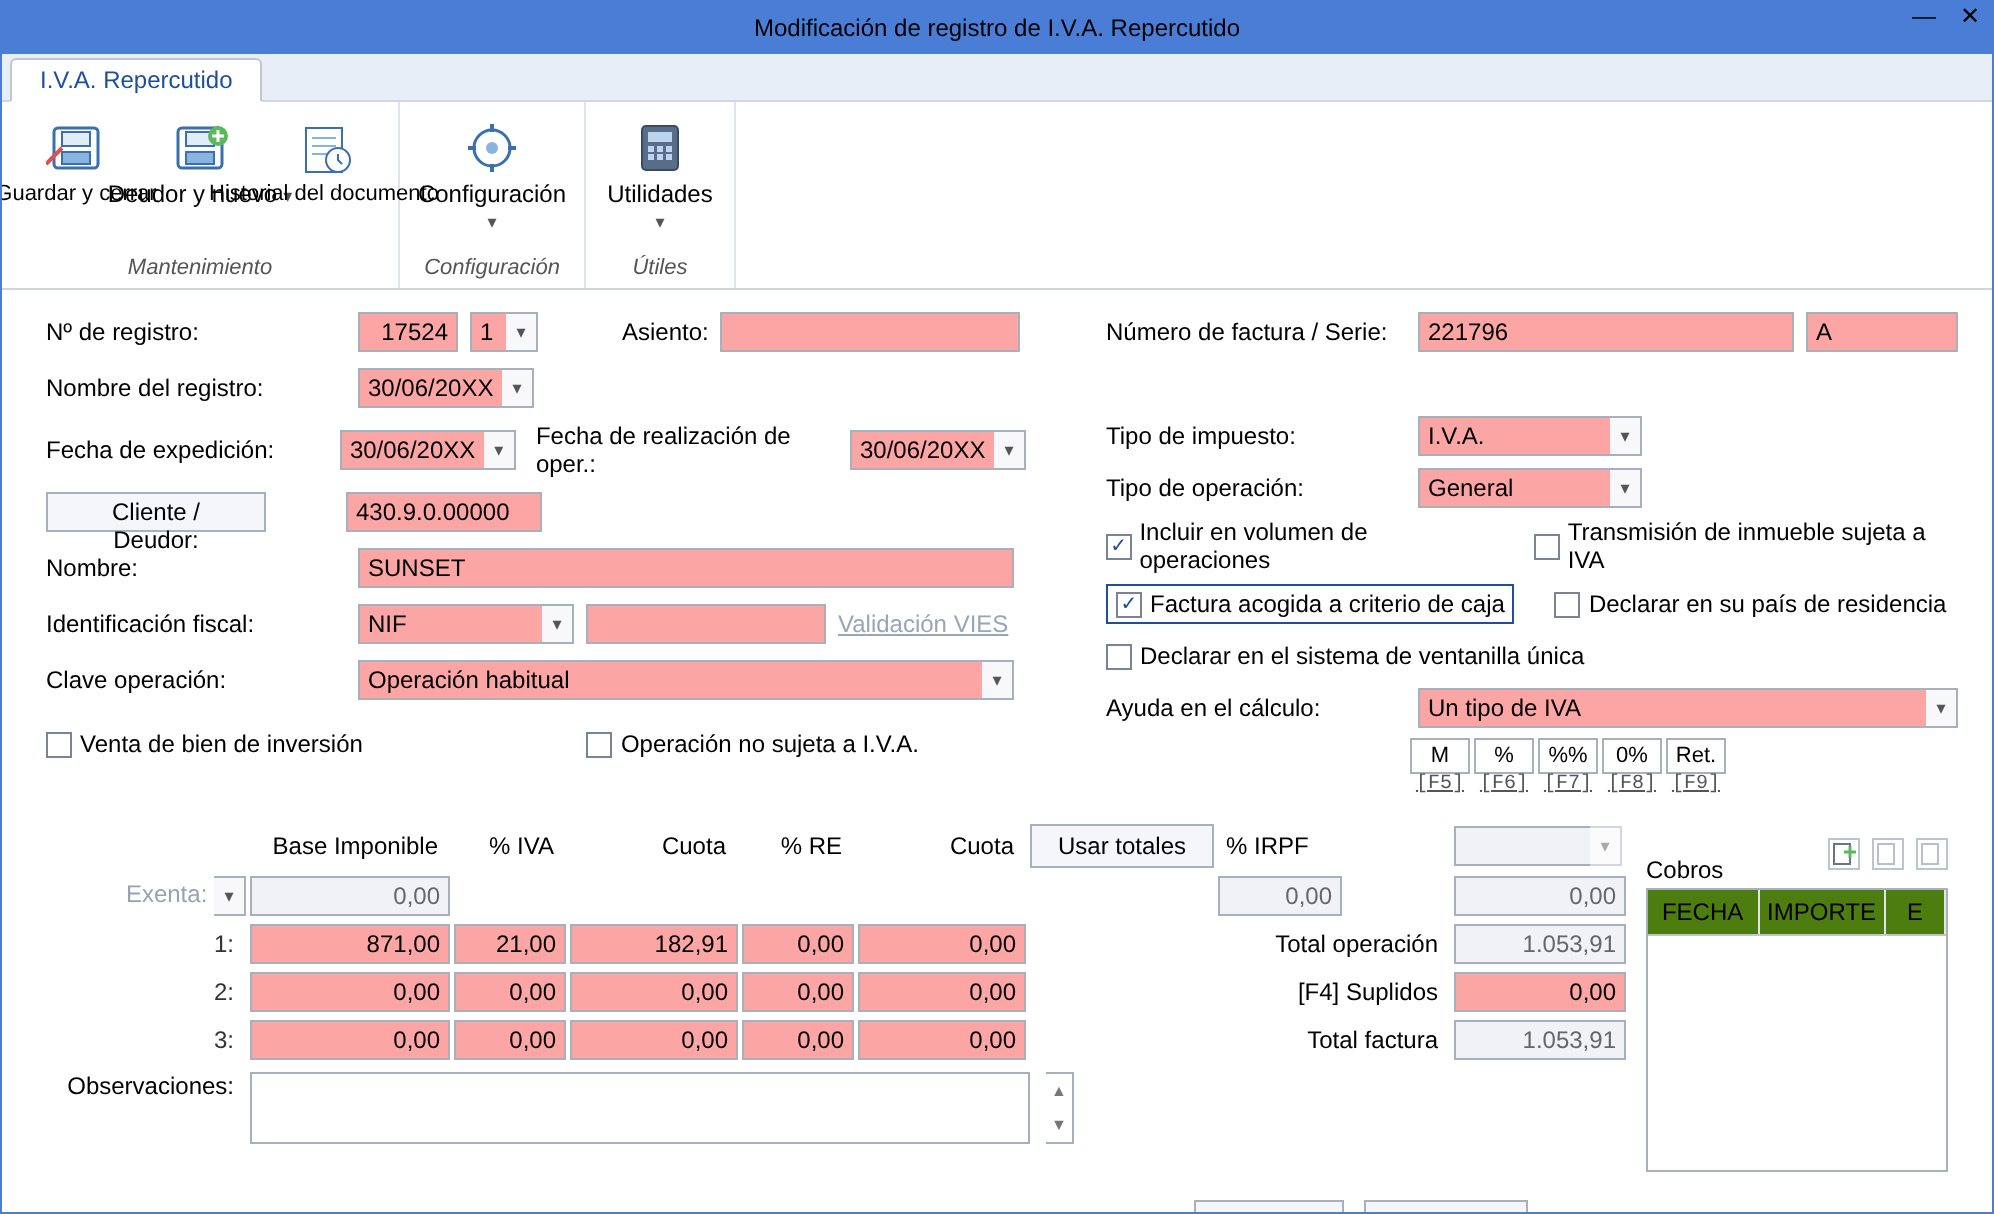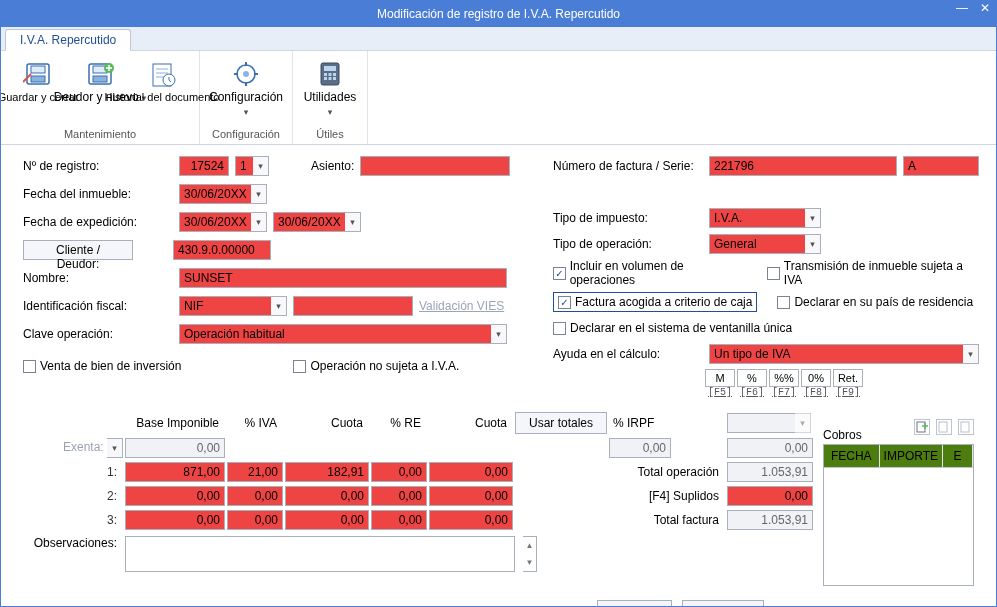--- a/index.html
+++ b/index.html
@@ -1,37 +1,37 @@
 <!DOCTYPE html>
 <html><head>
 <meta charset="utf-8">
 <style>
 * { box-sizing: border-box; margin: 0; padding: 0; font-family: "Segoe UI", Tahoma, sans-serif; font-size: 12px; }
 body { background: #fff; width: 997px; height: 607px; overflow: hidden; border: 1px solid #4a7dd6; }
-.titlebar { background: #4a7dd6; color: #ffffff; height: 26px; display: flex; align-items: center; justify-content: center; position: relative; }
+.titlebar { background: #4a7dd6; color: #000000; height: 26px; display: flex; align-items: center; justify-content: center; position: relative; }
 .titlebar .controls { position: absolute; right: 6px; top: 0; display: flex; gap: 12px; font-size: 14px; }
 .titlebar .controls span { cursor: pointer; }
 .tabstrip { background: #e8eef8; border-bottom: 1px solid #d0d6e0; height: 24px; display: flex; align-items: flex-end; }
 .tabstrip .tab { background: #fff; border: 1px solid #c0c6d0; border-bottom: 1px solid #fff; margin-left: 4px; padding: 3px 14px; height: 22px; color: #1f4e9b; border-radius: 3px 3px 0 0; position: relative; top: 1px; }
 .ribbon { display: flex; border-bottom: 1px solid #d0d6e0; background: #fff; height: 94px; }
 .ribbon-group { display: flex; flex-direction: column; align-items: center; border-right: 1px solid #e0e4ec; padding: 4px 6px 2px 6px; }
 .ribbon-group .btns { display: flex; flex: 1; }
 .ribbon-btn { display: flex; flex-direction: column; align-items: center; justify-content: flex-start; width: 62px; padding: 4px 2px; cursor: pointer; text-align: center; line-height: 1.15; }
 .ribbon-btn .ico { width: 32px; height: 30px; margin-bottom: 2px; display: flex; align-items: center; justify-content: center; }
 .ribbon-btn .lbl { font-size: 11px; }
-.ribbon-group .group-label { font-size: 11px; color: #555; padding: 2px; text-align: center; }
+.ribbon-group .group-label { font-size: 11px; color: #555; padding: 2px; text-align: center; font-style: italic; }
 .drop-arrow { font-size: 9px; color: #555; }
 .form { padding: 10px 22px 8px 22px; display: flex; flex-direction: column; gap: 6px; }
 .cols { display: flex; gap: 40px; }
 .left-col { flex: 0 0 490px; display: flex; flex-direction: column; gap: 6px; }
 .right-col { flex: 1; display: flex; flex-direction: column; gap: 4px; }
 .row { display: flex; align-items: center; gap: 6px; min-height: 22px; }
 .lbl { display: inline-block; width: 150px; }
 .btn-mini { border: 1px solid #a8b0bc; background: #f4f6fa; padding: 2px 10px; height: 20px; cursor: pointer; }
-input[type="text"], .tfield { border: 1px solid #a8b0bc; height: 20px; padding: 0 4px; background: #ef4444; }
+input[type="text"], .tfield { border: 1px solid #a8b0bc; height: 20px; padding: 0 4px; background: #fca5a5; }
 .tfield.ro { background: #f0f2f6; color: #666; text-align: right; }
 .dd-arrow { border: 1px solid #a8b0bc; border-left: none; width: 16px; height: 20px; display: inline-flex; align-items: center; justify-content: center; background: #f8f8fa; cursor: pointer; font-size: 9px; color: #555; }
 .combo { display: inline-flex; }
 .combo input { border-right: none; }
 .checkbox { display: inline-flex; align-items: center; gap: 4px; cursor: pointer; }
 .checkbox .box { width: 13px; height: 13px; border: 1px solid #7a8496; display: inline-flex; align-items: center; justify-content: center; font-size: 10px; color: #1f4e9b; }
 .hl { border: 1px solid #1f4e9b; padding: 2px 4px; display: inline-flex; }
 .calc-box { display: flex; gap: 2px; padding-left: 2px; }
 .calc-btn { border: 1px solid #a8b0bc; width: 30px; height: 18px; font-size: 11px; background: #fff; cursor: pointer; }
 .calc-key { font-size: 10px; color: #555; text-decoration: underline; text-align: center; width: 30px; font-family: Liberation Mono, monospace; }
@@ -169,32 +169,33 @@
         <input type="text" style="width: 50px; text-align: right;" value="17524">
         <span class="combo">
             <input type="text" style="width: 18px;" value="1">
             <span class="dd-arrow">▾</span>
           </span>
         <span style="width:30px"></span>
         <span>Asiento:</span>
         <input type="text" style="width: 150px;" value="">
       </div>
       <div class="row">
-        <span class="lbl">Fecha del inmueble:</span>
+        <span class="lbl">Nombre del registro:</span>
         <span class="combo">
             <input type="text" style="width: 72px;" value="30/06/20XX">
             <span class="dd-arrow">▾</span>
           </span>
       </div>
       <div class="row">
         <span class="lbl">Fecha de expedición:</span>
         <span class="combo">
             <input type="text" style="width: 72px;" value="30/06/20XX">
             <span class="dd-arrow">▾</span>
           </span>
+        <span style="margin-left:4px">Fecha de realización de oper.:</span>
         <span class="combo">
             <input type="text" style="width: 72px;" value="30/06/20XX">
             <span class="dd-arrow">▾</span>
           </span>
       </div>
       <div class="row">
         <button class="btn-mini" style="width:110px;text-align:center">Cliente / Deudor:</button>
         <input type="text" style="width: 98px; margin-left: 34px;" value="430.9.0.00000">
       </div>
       <div class="row">

